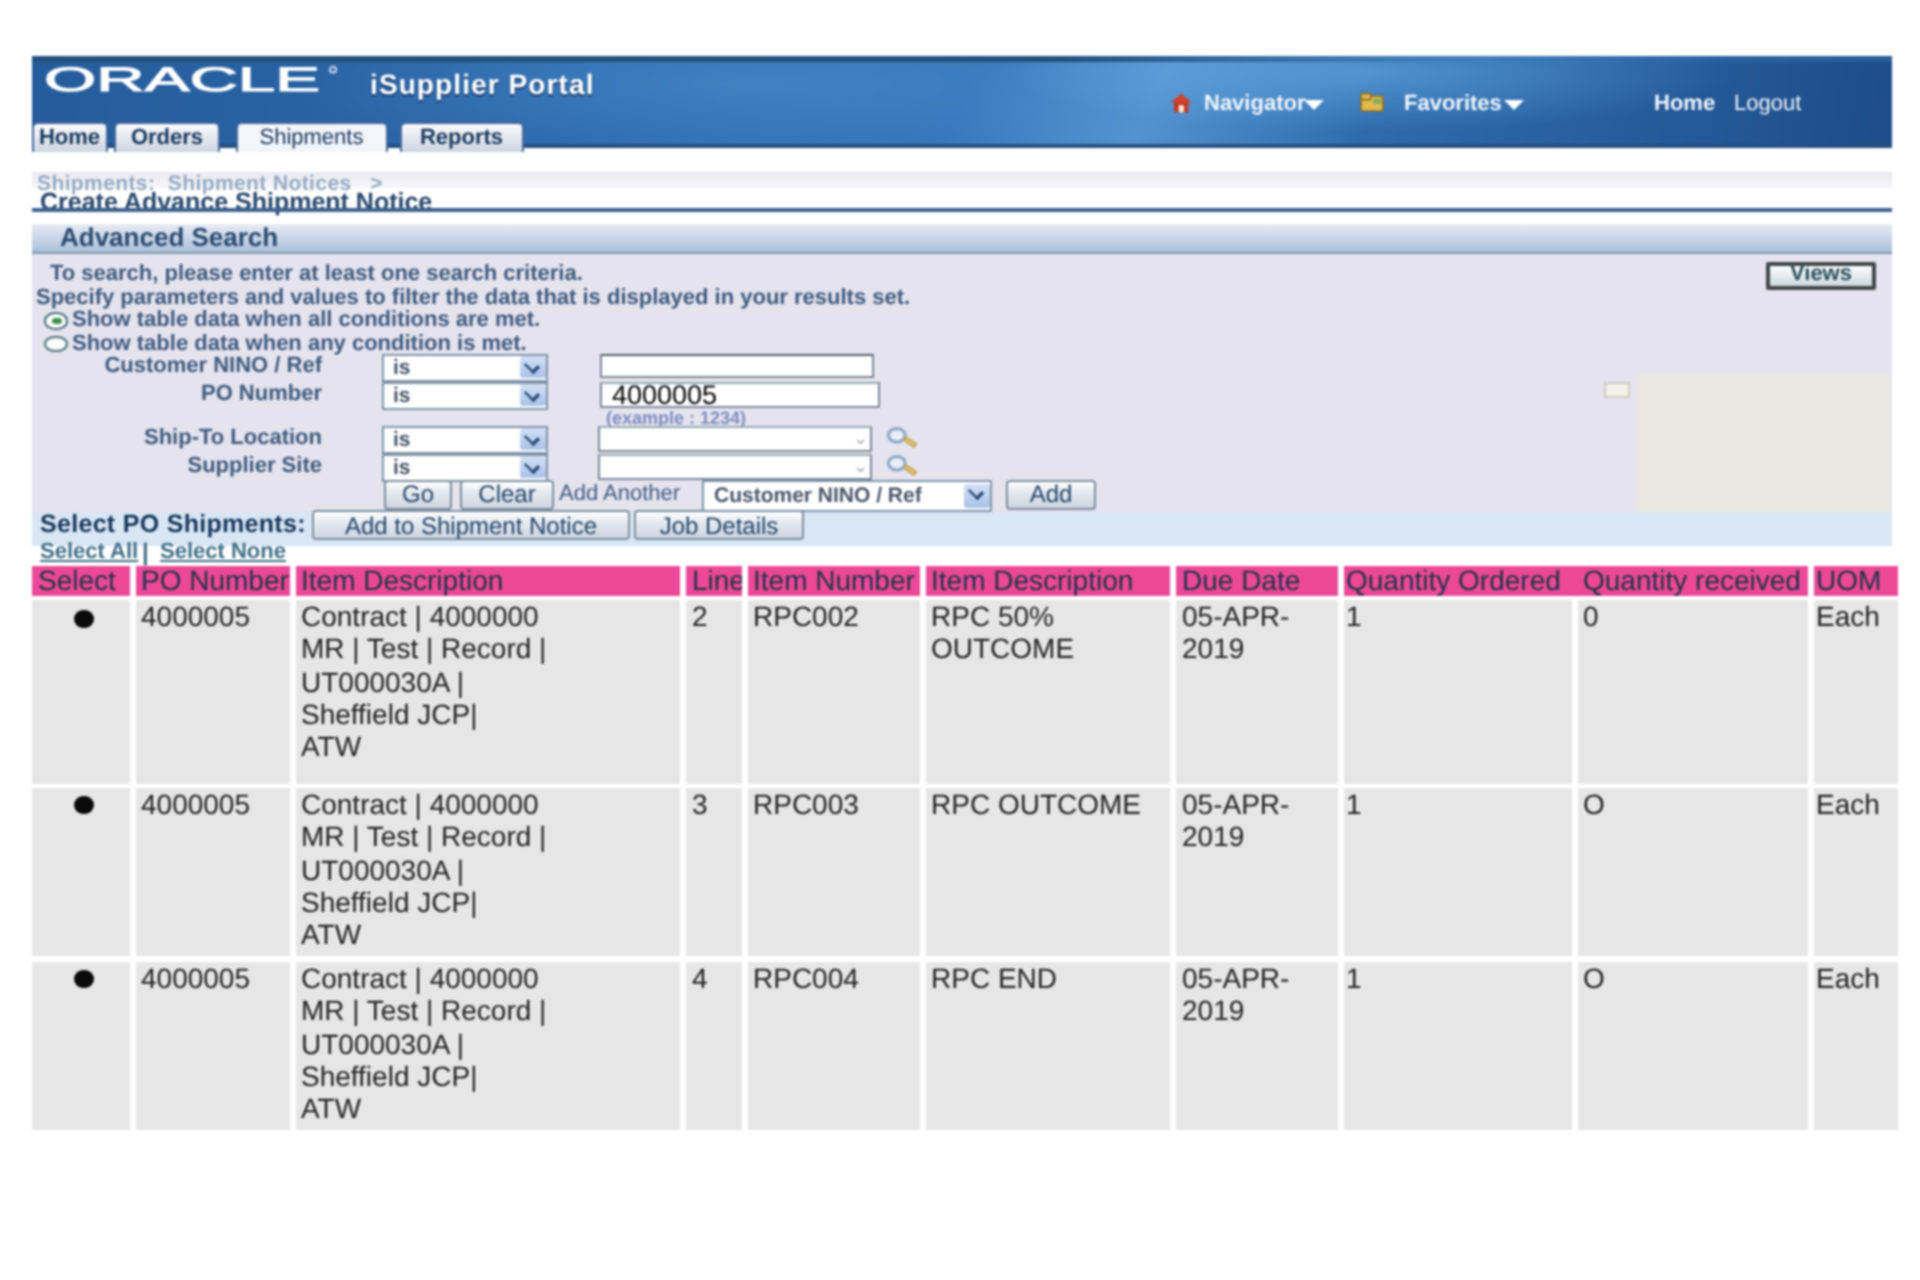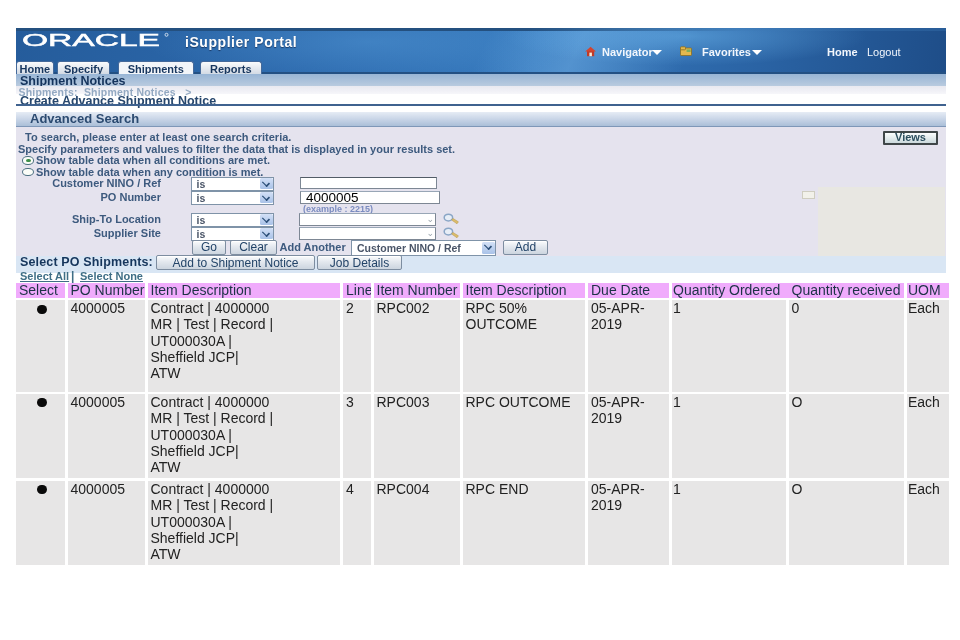--- a/index.html
+++ b/index.html
@@ -11,21 +11,21 @@
        text-align:center;box-shadow:inset 0 1px 0 #fff;}
   .ddl{position:absolute;background:#fff;border:1px solid #7f93a8;}
   .ddl .ab{position:absolute;right:0.5px;top:0.5px;bottom:0.5px;width:13px;border-radius:1.5px;
        background:linear-gradient(180deg,#d3e0f6,#a9c2e8);}
   .ddl .ab:after{content:"";position:absolute;left:2.2px;top:0.5px;width:6px;height:6px;
        border-right:2.2px solid #2a4d76;border-bottom:2.2px solid #2a4d76;
        transform:rotate(45deg) scale(0.85,0.6);}
   .lbl{position:absolute;left:0;width:161px;text-align:right;font-size:11px;font-weight:bold;color:#3d5a7e;}
   .inp{position:absolute;background:#fff;border:1px solid #7d8794;border-top:1px solid #525c66;}
   .radio{position:absolute;width:9.5px;height:6.5px;border-radius:50%;border:1.5px solid #4b6f80;background:#fbfdf8;}
-  .hcell{position:absolute;background:#f0abfc;color:#1d3246;font-size:14px;line-height:14.5px;
+  .hcell{position:absolute;background:#ec4899;color:#1d3246;font-size:14px;line-height:14.5px;
        padding-left:3px;height:14.5px;box-sizing:border-box;white-space:nowrap;overflow:hidden;}
   .cell{position:absolute;background:#e7e6e6;color:#222;font-size:14px;line-height:16.3px;
        padding-left:3px;box-sizing:border-box;white-space:normal;}
 </style>
 </head>
 <body>
 <div id="page">
 
   <div class="abs" id="banner" style="left:16px;top:28px;width:930px;height:45.5px;
       background:
@@ -60,32 +60,28 @@
          border-right:5.5px solid transparent;border-top:5px solid #fff;"></div>
     <div class="abs" style="left:811px;top:17.5px;font-size:11px;font-weight:bold;color:#f2f6fc;">Home</div>
     <div class="abs" style="left:851px;top:17.5px;font-size:11px;font-weight:normal;color:#f2f6fc;">Logout</div>
   </div>
 
   <div class="abs" style="left:16px;top:60.5px;width:37.5px;height:15px;border:1px solid #44699a;border-bottom:none;
       border-radius:3px 3px 0 0;background:linear-gradient(180deg,#fafbfc,#ccd5e1);box-sizing:border-box;
       font-size:11px;font-weight:bold;color:#17365e;text-align:center;line-height:14px;">Home</div>
   <div class="abs" style="left:57px;top:60.5px;width:53px;height:15px;border:1px solid #44699a;border-bottom:none;
       border-radius:3px 3px 0 0;background:linear-gradient(180deg,#fafbfc,#ccd5e1);box-sizing:border-box;
-      font-size:11px;font-weight:bold;color:#17365e;text-align:center;line-height:14px;">Specify</div>
+      font-size:11px;font-weight:bold;color:#17365e;text-align:center;line-height:14px;">Orders</div>
   <div class="abs" style="left:117.5px;top:60.5px;width:76.5px;height:15.5px;border:1px solid #44699a;border-bottom:none;
       border-radius:3px 3px 0 0;background:#f2f5f9;box-sizing:border-box;
-      font-size:11px;font-weight:bold;color:#17365e;text-align:center;line-height:14.5px;">Shipments</div>
+      font-size:11px;font-weight:normal;color:#17365e;text-align:center;line-height:14.5px;">Shipments</div>
   <div class="abs" style="left:199.5px;top:60.5px;width:62.5px;height:15px;border:1px solid #44699a;border-bottom:none;
       border-radius:3px 3px 0 0;background:linear-gradient(180deg,#fafbfc,#ccd5e1);box-sizing:border-box;
       font-size:11px;font-weight:bold;color:#17365e;text-align:center;line-height:14px;">Reports</div>
 
-  <div class="abs" style="left:16px;top:74px;width:930px;height:11.5px;
-      background:linear-gradient(180deg,#98b5d5,#b9cbdf);">
-    <div class="abs" style="left:4px;top:0px;font-size:12.5px;font-weight:bold;color:#14335c;">Shipment Notices</div>
-  </div>
 
   <div class="abs" style="left:16px;top:85.5px;width:930px;height:8px;
       background:linear-gradient(180deg,#e9e9f0,#f6f6fa);"></div>
   <div class="abs" style="left:18.5px;top:85.5px;font-size:10.5px;font-weight:bold;color:#93a9c2;letter-spacing:0.2px;">Shipments:&nbsp; Shipment Notices&nbsp; &nbsp;&gt;</div>
   <div class="abs" style="left:20px;top:93.5px;font-size:12.5px;font-weight:bold;color:#26466c;">Create Advance Shipment Notice</div>
   <div class="abs" style="left:16px;top:104px;width:930px;height:1.5px;background:#3f628f;"></div>
 
   <div class="abs" style="left:16px;top:111.5px;width:930px;height:14px;
       background:linear-gradient(180deg,#e6ecf5 0%,#c6d3e6 55%,#aabfd8 100%);
       border-bottom:1px solid #7e97b8;">
@@ -129,40 +125,40 @@
   </div>
   <div class="ddl" style="left:191px;top:226.5px;width:81px;height:12px;">
     <span style="position:absolute;left:4.5px;top:0.5px;font-size:10.5px;font-weight:bold;color:#4a5568;">is</span>
       <span class="ab"></span>
   </div>
 
   <div class="inp" style="left:300px;top:177px;width:135px;height:9.5px;"></div>
   <div class="inp" style="left:300px;top:191px;width:138px;height:11px;border-top-color:#98a6b6;">
     <span style="position:absolute;left:5px;top:-2px;font-size:13.5px;color:#000;">4000005</span>
   </div>
-  <div class="abs" style="left:303px;top:203.5px;font-size:9px;font-weight:bold;color:#7b8cc0;">(example : 2215)</div>
+  <div class="abs" style="left:303px;top:203.5px;font-size:9px;font-weight:bold;color:#7b8cc0;">(example : 1234)</div>
 
   <div class="inp" style="left:299px;top:212.5px;width:135px;height:11.5px;border-top-color:#98a6b6;">
     <span style="position:absolute;right:1px;top:0px;font-size:9px;color:#9aa4ae;">⌄</span>
   </div>
   <svg class="abs" style="left:443px;top:213px;" width="17" height="13" viewBox="0 0 17 13">
     <ellipse cx="5.4" cy="4.6" rx="4.2" ry="3.4" fill="#e7eef7" stroke="#8aa6c6" stroke-width="1.5"></ellipse>
     <path d="M8.6 7 L14 10.8 L15.4 8.8 L9.9 5.4 Z" fill="#dcbd6a" stroke="#b3913e" stroke-width="0.5"></path>
   </svg>
   <div class="inp" style="left:299px;top:226.5px;width:135px;height:11.5px;border-top-color:#98a6b6;">
     <span style="position:absolute;right:1px;top:0px;font-size:9px;color:#9aa4ae;">⌄</span>
   </div>
   <svg class="abs" style="left:443px;top:227px;" width="17" height="13" viewBox="0 0 17 13">
     <ellipse cx="5.4" cy="4.6" rx="4.2" ry="3.4" fill="#e7eef7" stroke="#8aa6c6" stroke-width="1.5"></ellipse>
     <path d="M8.6 7 L14 10.8 L15.4 8.8 L9.9 5.4 Z" fill="#dcbd6a" stroke="#b3913e" stroke-width="0.5"></path>
   </svg>
 
   <div class="btn" style="left:192px;top:240px;width:34px;height:14.5px;font-size:12px;line-height:13px;box-sizing:border-box;">Go</div>
   <div class="btn" style="left:230px;top:240px;width:47px;height:14.5px;font-size:12px;line-height:13px;box-sizing:border-box;">Clear</div>
-  <div class="abs" style="left:279.5px;top:241px;font-size:11px;font-weight:bold;color:#3d5a7e;">Add Another</div>
+  <div class="abs" style="left:279.5px;top:241px;font-size:11px;font-weight:normal;color:#3d5a7e;">Add Another</div>
   <div class="ddl" style="left:351px;top:240px;width:143px;height:13.5px;">
     <span style="position:absolute;left:5px;top:1px;font-size:10.5px;font-weight:bold;color:#4a5568;">Customer NINO / Ref</span>
       <span class="ab"></span>
   </div>
   <div class="btn" style="left:503px;top:240px;width:45px;height:14.5px;font-size:12px;line-height:13px;box-sizing:border-box;">Add</div>
 
   <div class="abs" style="left:16px;top:256px;width:930px;height:16.5px;background:#d9e6f4;"></div>
   <div class="abs" style="left:20px;top:254.5px;font-size:12.5px;font-weight:bold;letter-spacing:0.15px;color:#16365c;">Select PO Shipments:</div>
   <div class="btn" style="left:156px;top:254.5px;width:159px;height:15.5px;font-size:12px;line-height:14px;box-sizing:border-box;">Add to Shipment Notice</div>
   <div class="btn" style="left:317px;top:254.5px;width:85px;height:15.5px;font-size:12px;line-height:14px;box-sizing:border-box;">Job Details</div>

